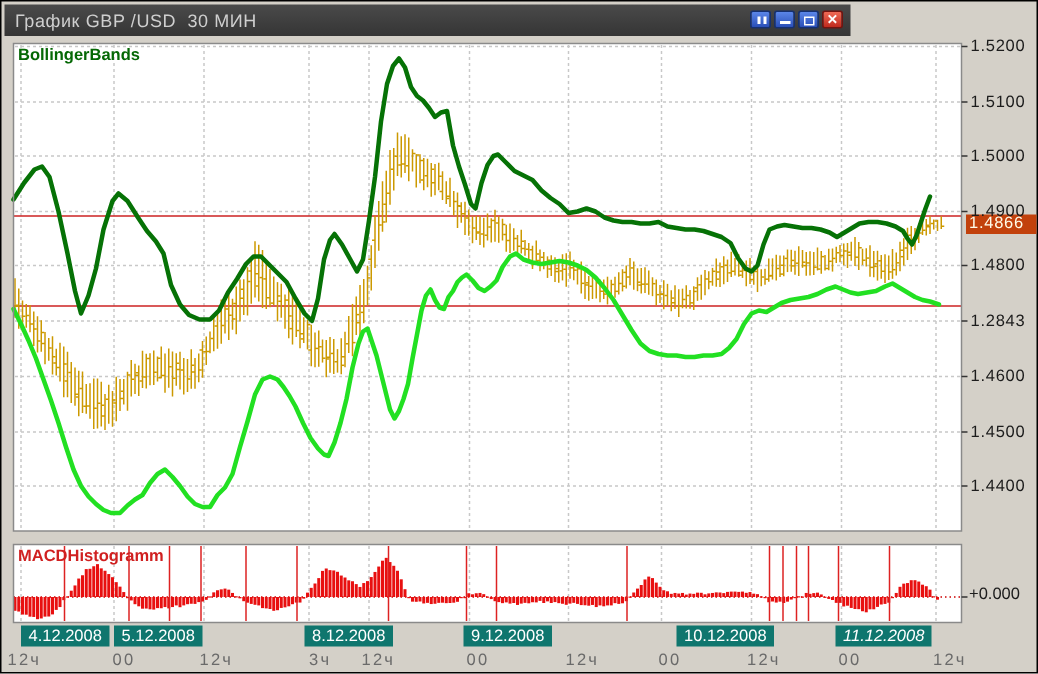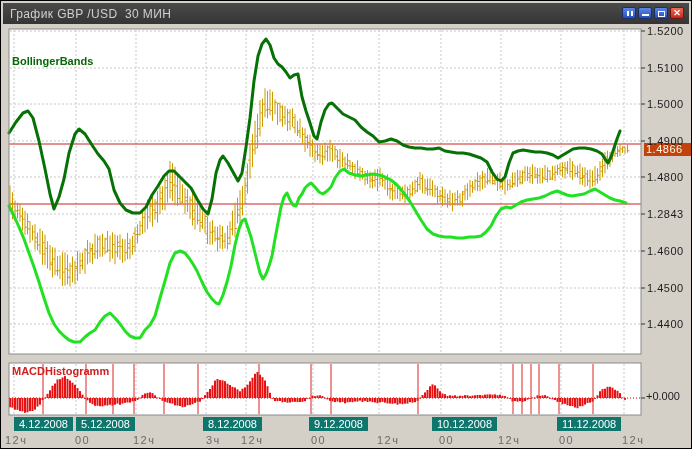--- a/index.html
+++ b/index.html
@@ -1,29 +1,29 @@
 <!DOCTYPE html>
 <html><head>
 <meta charset="utf-8">
 <style>
   html,body{margin:0;padding:0;background:#808080;font-family:"Liberation Sans",sans-serif;}
   .window{position:relative;width:692px;height:449px;background:#d4d0c8;border:1px solid #000;box-sizing:border-box;overflow:hidden;}
-  .titlebar{position:absolute;left:2px;top:2px;width:686px;height:21px;background:linear-gradient(#4a4a4a,#353535);display:flex;align-items:center;}
+  .titlebar{position:absolute;left:2px;top:2px;width:564px;height:21px;background:linear-gradient(#4a4a4a,#353535);display:flex;align-items:center;}
   .title{color:#cfcfcf;font-size:12px;padding-left:7px;letter-spacing:0.4px;white-space:pre;}
   .winbtns{position:absolute;right:5px;top:4px;display:flex;gap:2px;}
   .wbtn{width:14px;height:12px;border-radius:2px;position:relative;cursor:pointer;box-sizing:border-box;}
   .wbtn.blue{background:linear-gradient(#5b86e8,#2a4fb8);border:1px solid #16306e;}
   .wbtn.red{background:linear-gradient(#ef6a55,#c02a1e);border:1px solid #701410;}
   .g-pause i{position:absolute;top:3px;width:2px;height:5px;background:#fff;}
   .g-pause i.l{left:4px}.g-pause i.r{left:8px}
   .g-min i{position:absolute;left:3px;bottom:2px;width:7px;height:2px;background:#fff;}
   .g-rest i{position:absolute;left:3px;top:3px;width:5px;height:4px;border:1px solid #fff;}
   .g-close{color:#fff;font-size:9px;font-weight:bold;text-align:center;line-height:10px;}
   .plotlabel{position:absolute;font-size:11px;font-weight:bold;}
-  #bbLabel{left:11px;top:30px;color:#056805;margin-top:24px;}
+  #bbLabel{left:11px;top:30px;color:#056805;}
   #macdLabel{left:11px;top:364px;color:#d02020;}
   .price-label{position:absolute;left:646px;font-size:11px;color:#1c1c1c;letter-spacing:0.5px;}
   .curprice{position:absolute;left:643px;top:142px;width:48px;height:13px;background:#c2410c;color:#fffbe8;font-size:11px;line-height:13px;padding-left:2px;letter-spacing:0.5px;box-sizing:border-box;}
   .zero-label{position:absolute;left:645px;top:389px;font-size:11px;color:#1c1c1c;}
   .date-chip{position:absolute;top:416px;height:14px;background:#0f766e;color:#fff;font-size:11px;line-height:14px;padding:0 5px;white-space:nowrap;}
   .time-label{position:absolute;top:433px;font-size:11px;color:#6a6a6a;letter-spacing:1.5px;white-space:nowrap;}
   svg{position:absolute;left:0;top:0;}
 </style>
 </head>
 <body>
@@ -872,22 +872,22 @@
       <div class="price-label" style="top: 207px;">1.2843</div>
       <div class="price-label" style="top: 244px;">1.4600</div>
       <div class="price-label" style="top: 281px; text-align: center;">1.4500</div>
       <div class="price-label" style="top: 317px; text-align: center;">1.4400</div>
     </div>
   <div id="dateLabels">
       <div class="date-chip" style="left: 13px;">4.12.2008</div>
       <div class="date-chip" style="left: 75px;">5.12.2008</div>
       <div class="date-chip" style="left: 202px; text-align: right;">8.12.2008</div>
       <div class="date-chip" style="left: 308px;">9.12.2008</div>
-      <div class="date-chip" style="left: 431px;">10.12.2008</div>
-      <div class="date-chip" style="left: 556px;">11.12.2008</div>
+      <div class="date-chip" style="left: 450px;">10.12.2008</div>
+      <div class="date-chip" style="left: 556px; font-style: italic;">11.12.2008</div>
     </div>
   <div id="timeLabels">
       <div class="time-label" style="left: 4px;">12ч</div>
       <div class="time-label" style="left: 74px;">00</div>
       <div class="time-label" style="left: 132px;">12ч</div>
       <div class="time-label" style="left: 205px;">3ч</div>
       <div class="time-label" style="left: 240px;">12ч</div>
       <div class="time-label" style="left: 310px;">00</div>
       <div class="time-label" style="left: 376px;">12ч</div>
       <div class="time-label" style="left: 438px;">00</div>

